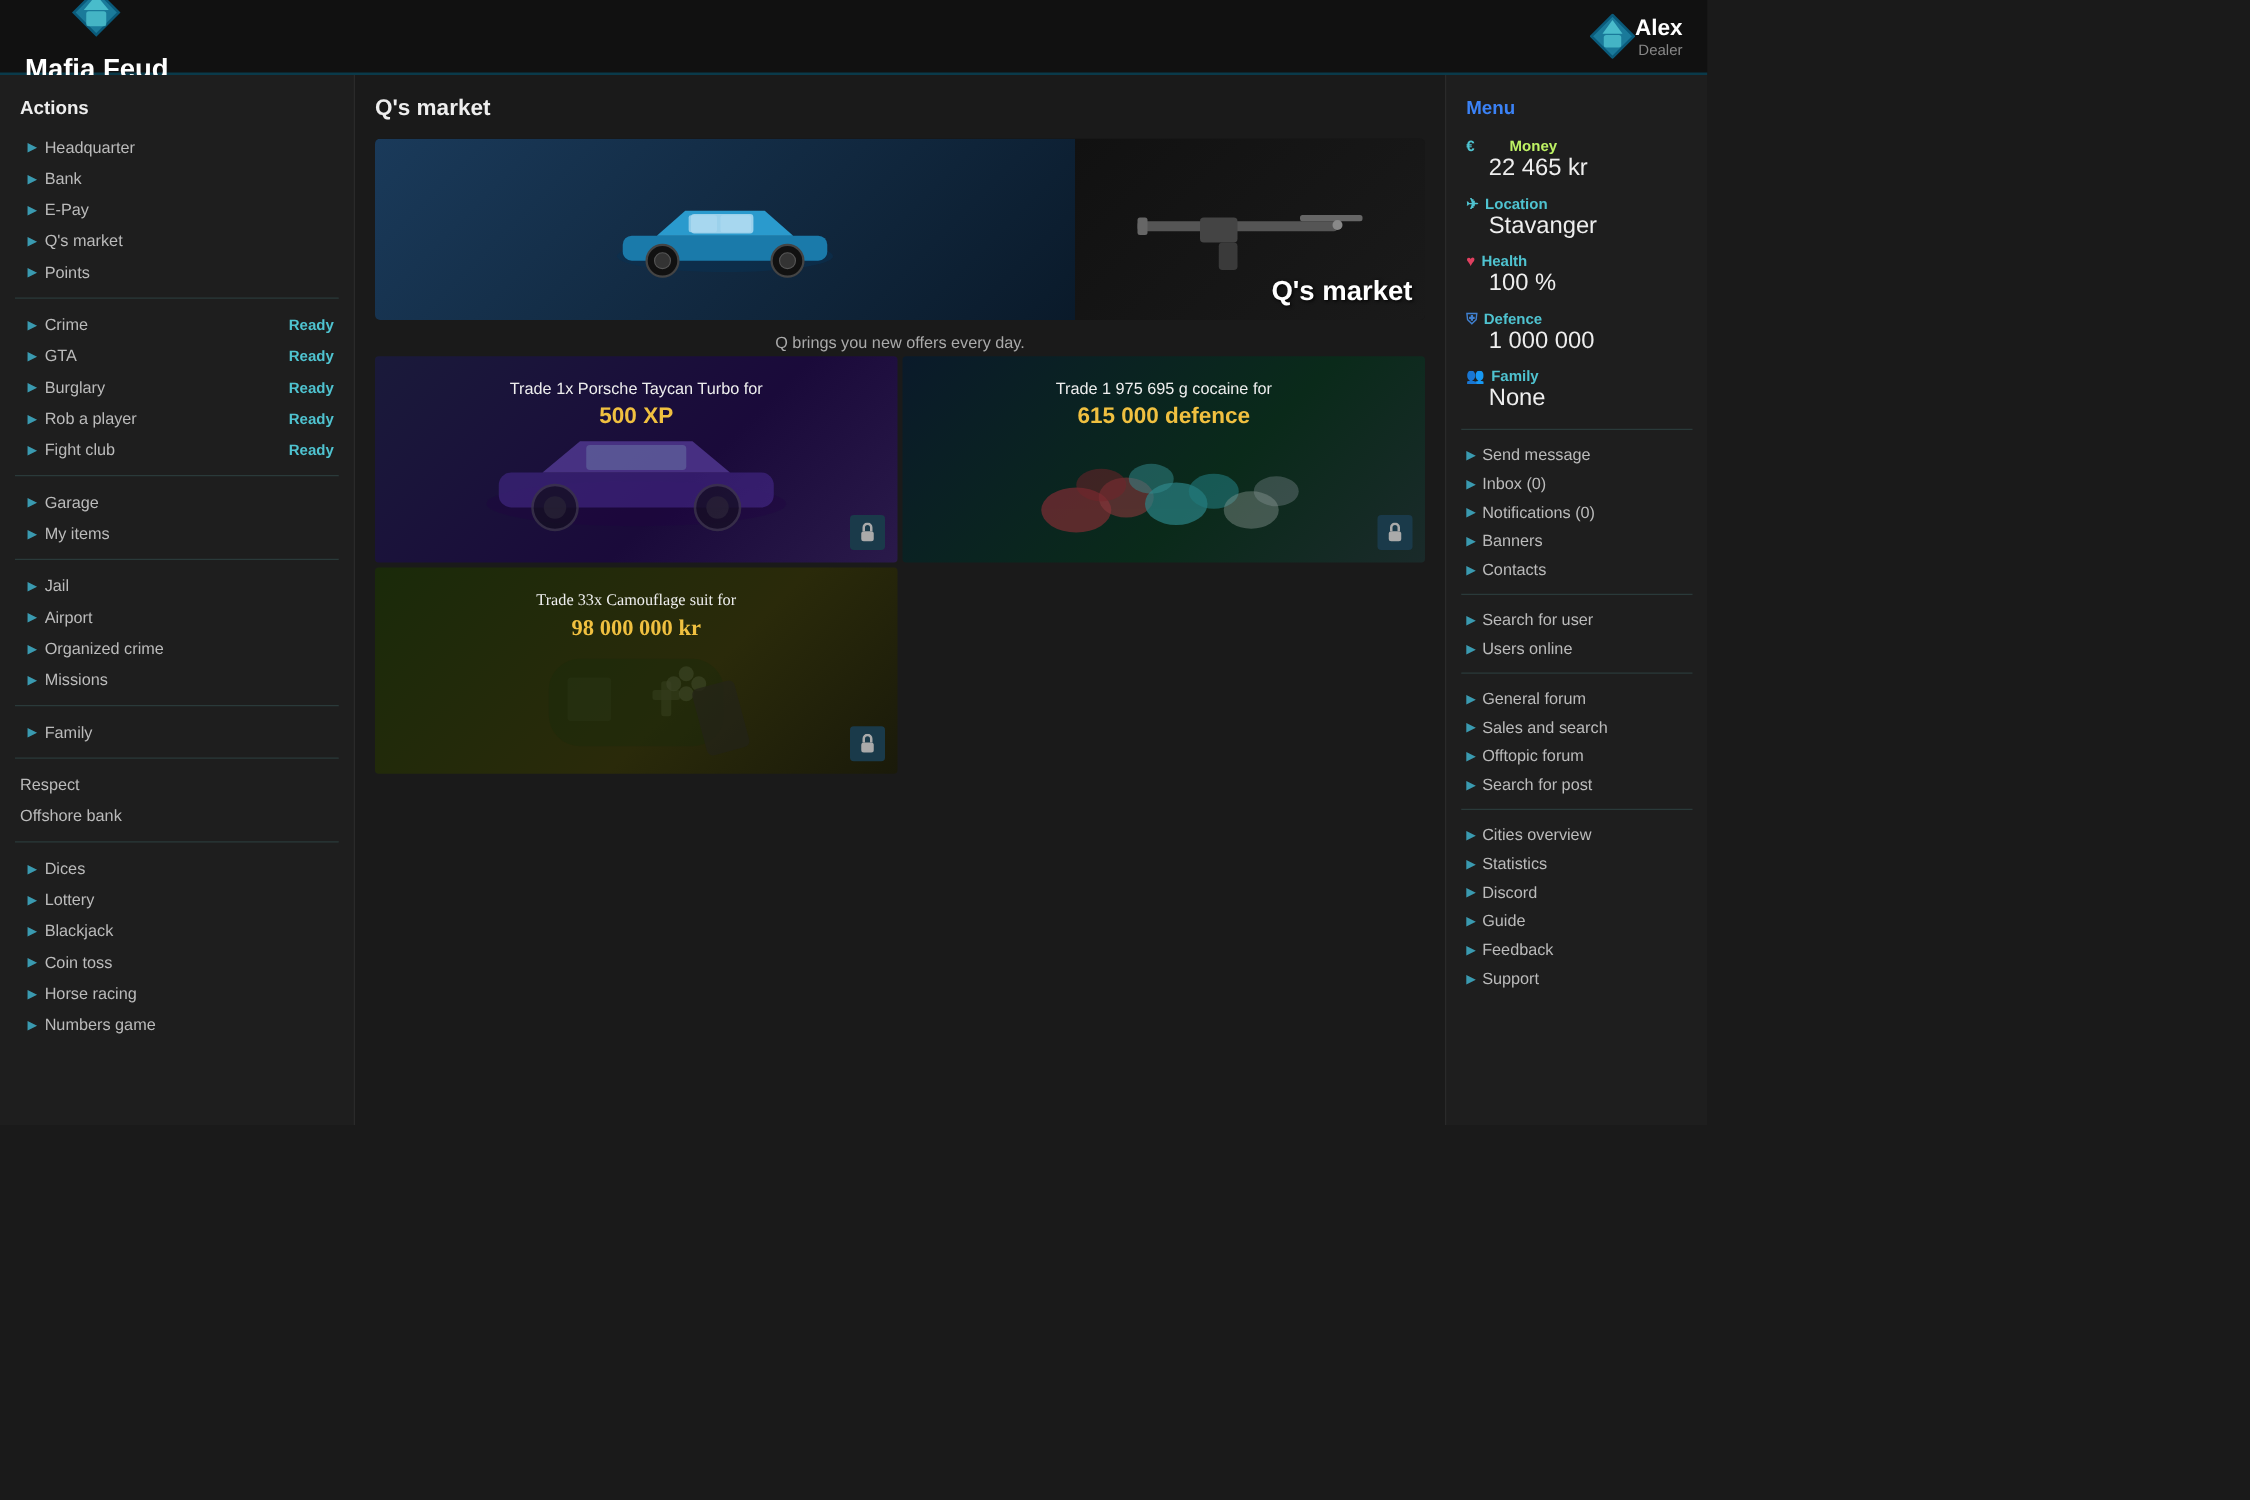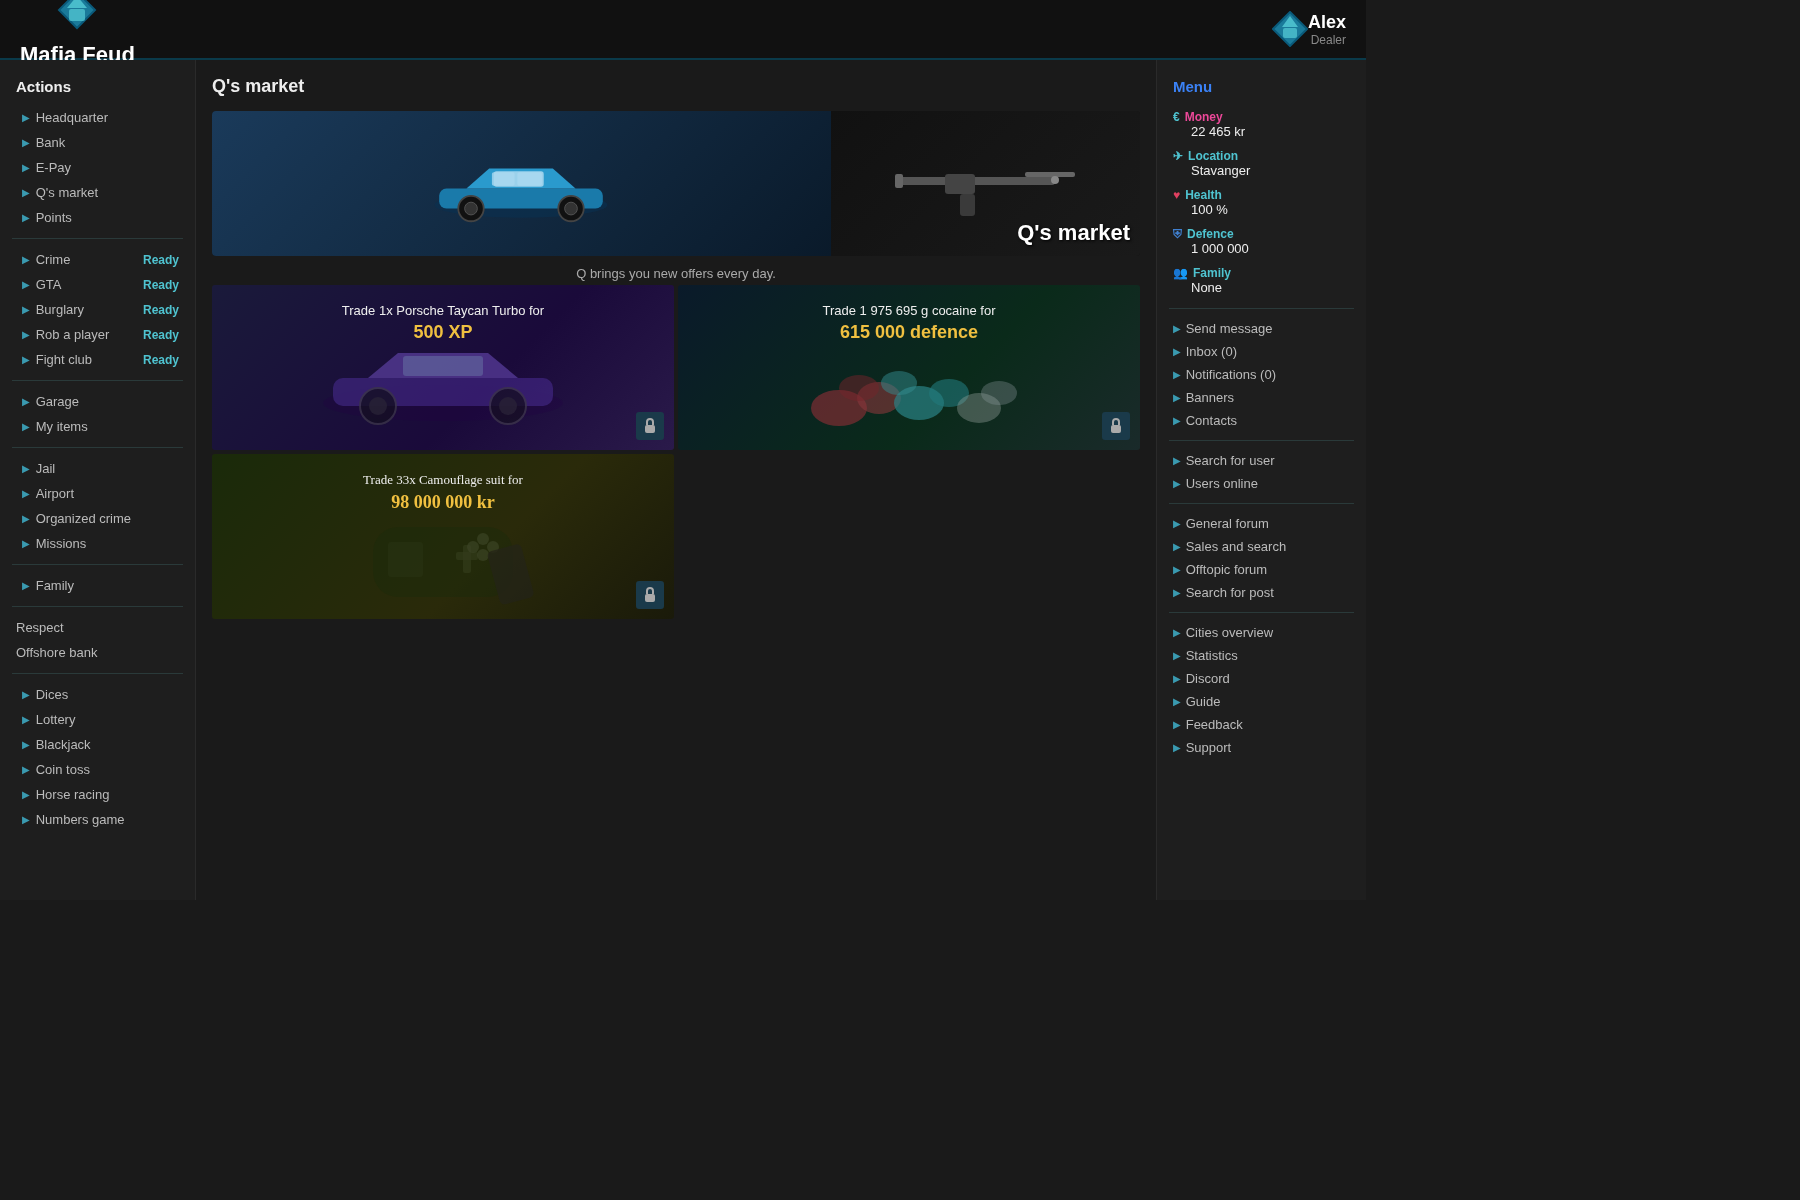--- a/index.html
+++ b/index.html
@@ -61,21 +61,21 @@
     }
 
     
     #layout {
       display: flex;
       height: calc(900px - 60px);
     }
 
     
     #sidebar {
-      width: 196px;
+      width: 284px;
       background: #1e1e1e;
       border-right: 1px solid #2a2a2a;
       padding: 12px 0;
       overflow-y: auto;
       flex-shrink: 0;
     }
     .sidebar-section-title {
       color: #eee;
       font-size: 15px;
       font-weight: bold;
@@ -267,21 +267,21 @@
     .menu-stat-label {
       display: flex;
       align-items: center;
       gap: 5px;
       color: #4fc3d0;
       font-size: 12px;
       font-weight: bold;
     }
     .menu-stat-value {
       color: #eee;
-      font-size: 13px;
+      font-size: 19px;
       padding-left: 18px;
     }
     .menu-divider {
       border: none;
       border-top: 1px solid #2a3a3a;
       margin: 8px 12px;
     }
     .menu-link {
       display: flex;
       align-items: center;
@@ -626,21 +626,21 @@
 
     </div>
   </div>
 
   <div id="menu-panel">
     <div class="menu-title">Menu</div>
 
     <div class="menu-stat">
       <div class="menu-stat-label">
           <span style="color:#4fc3d0;">€</span>
-          <span style="color:#ec4899;">Money</span>
+          <span style="color:#bef264;margin-left:23px;">Money</span>
         </div>
       <div class="menu-stat-value">22 465 kr</div>
     </div>
     <div class="menu-stat">
       <div class="menu-stat-label">
           <span style="color:#4fc3d0;">✈</span>
           <span style="color:#4fc3d0;">Location</span>
         </div>
       <div class="menu-stat-value">Stavanger</div>
     </div>

